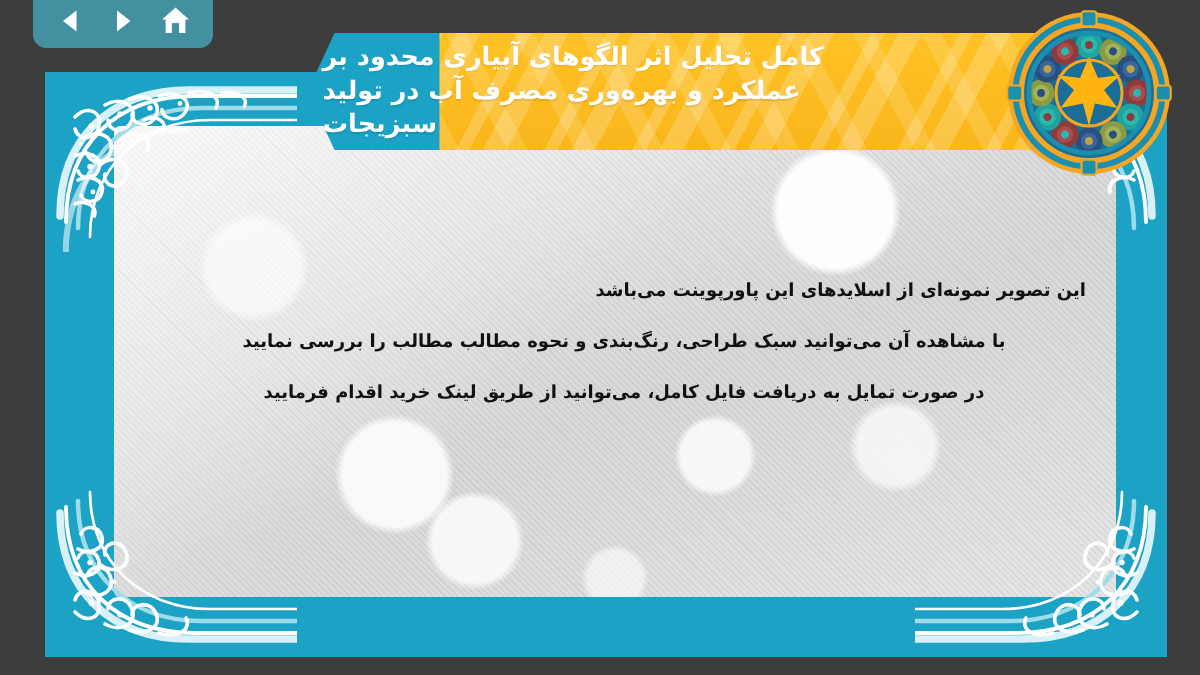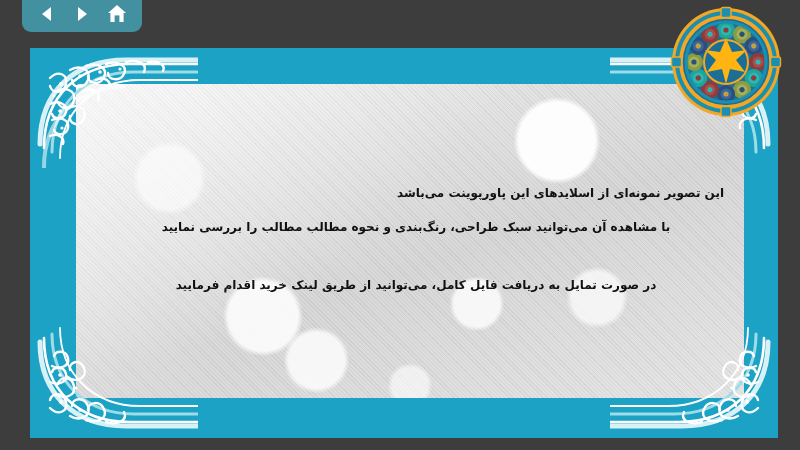--- a/index.html
+++ b/index.html
@@ -113,21 +113,21 @@
     direction:rtl; text-align:center;
     color:#111;
     font-size:12px;
     line-height:34px;
     font-weight:600;
     z-index:20;
   }
   .body-text p { white-space:nowrap; }
   .bt-1 { text-align:right; padding-right:18px; }
   .bt-2 { text-align:center; }
-  .bt-3 { text-align:center;margin-top:24px; }
+  .bt-3 { text-align:center; }
 </style>
 </head>
 <body>
 
 <div class="slide-root">
 
   <div class="nav-bar">
     <div class="nav-btn">
       <svg width="20" height="20" viewBox="0 0 20 20">
           <path d="M14 3 L5 10 L14 17 Z" fill="#ffffff"></path>
@@ -253,20 +253,29 @@
     </div>
 
     <div class="body-text">
       <p class="bt-1">این تصویر نمونه‌ای از اسلایدهای این پاورپوینت می‌باشد</p>
       <p class="bt-2">با مشاهده آن می‌توانید سبک طراحی، رنگ‌بندی و نحوه مطالب مطالب را بررسی نمایید</p>
       <p class="bt-3">در صورت تمایل به دریافت فایل کامل، می‌توانید از طریق لینک خرید اقدام فرمایید</p>
     </div>
 
   </div>
 
+  <div class="title-banner">
+    <div class="banner-arrow"></div>
+    <div class="banner-ribbon"></div>
+    <div class="banner-text">
+      <div class="ln-top">کامل تحلیل اثر الگوهای آبیاری محدود بر</div>
+      <div>عملکرد و بهره‌وری مصرف آب در تولید</div>
+      <div>سبزیجات</div>
+    </div>
+  </div>
 
   <div class="medallion">
     <svg width="112" height="112" viewBox="0 0 112 112" xmlns="http://www.w3.org/2000/svg">
       <defs>
         <clipPath id="mclip">
             <circle cx="56" cy="56" r="50"></circle>
           </clipPath>
       </defs>
       <circle cx="56" cy="56" r="54" fill="#f5a623"></circle>
       <circle cx="56" cy="56" r="51" fill="#1b8fb0"></circle>

